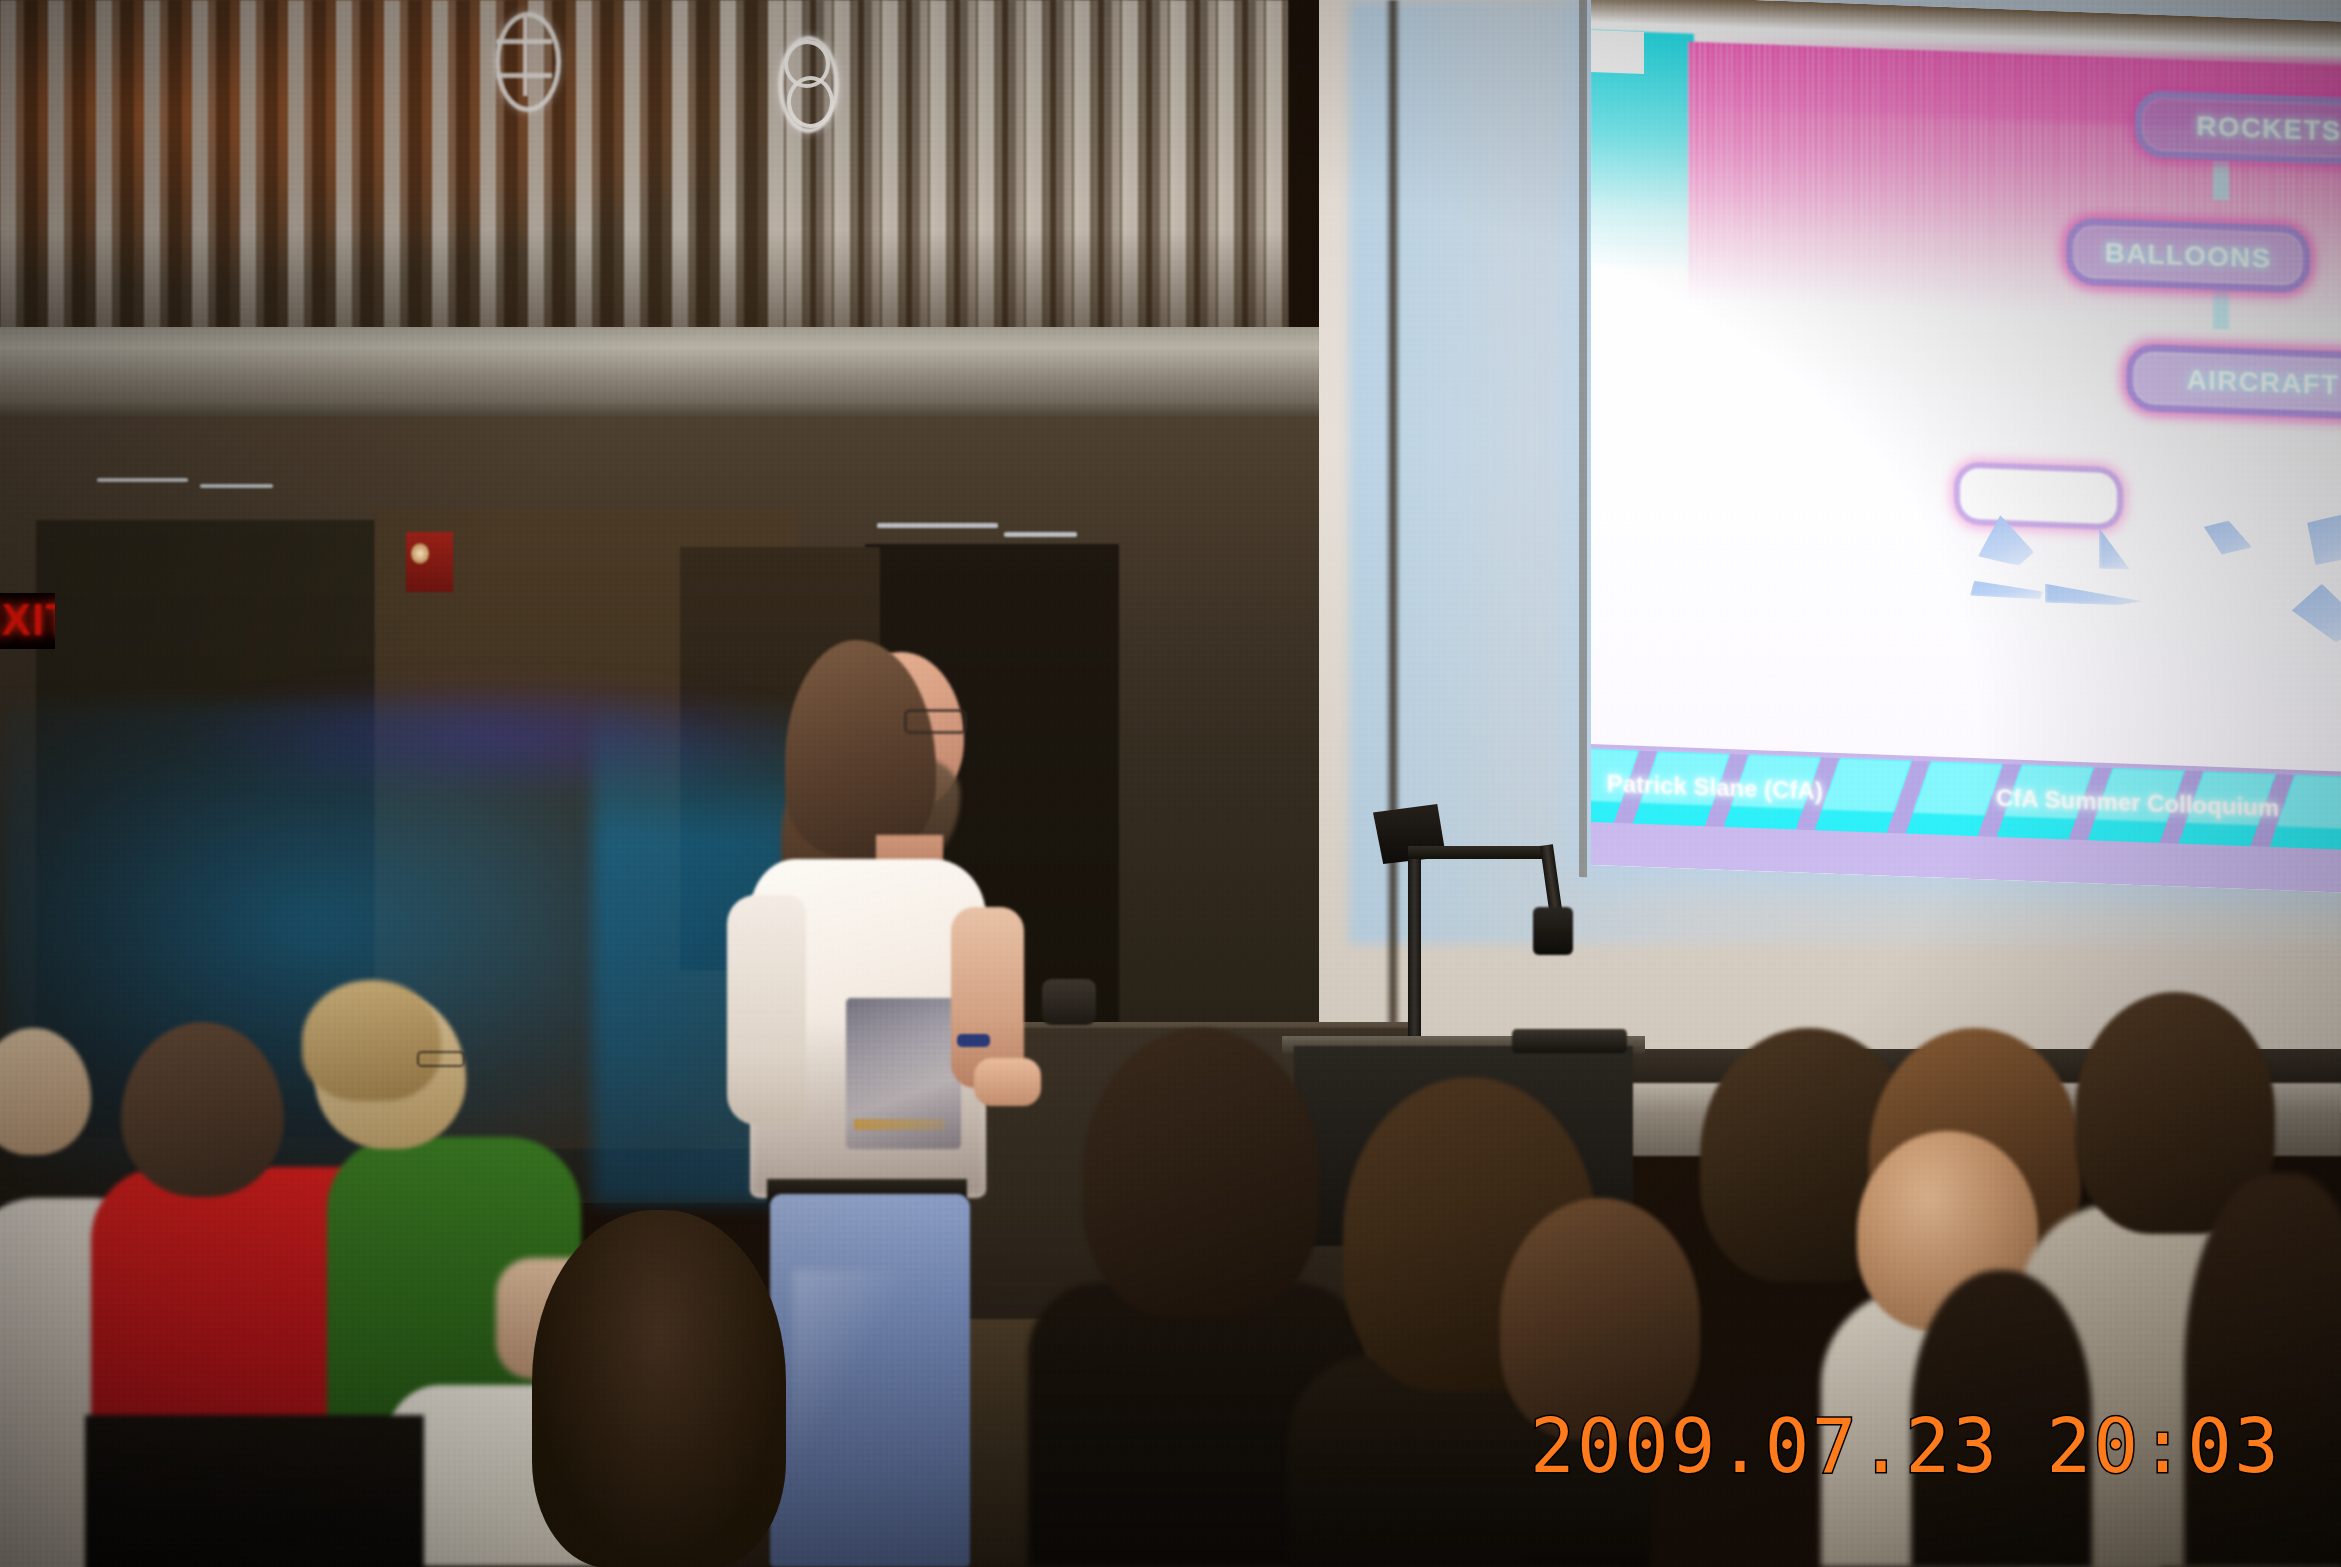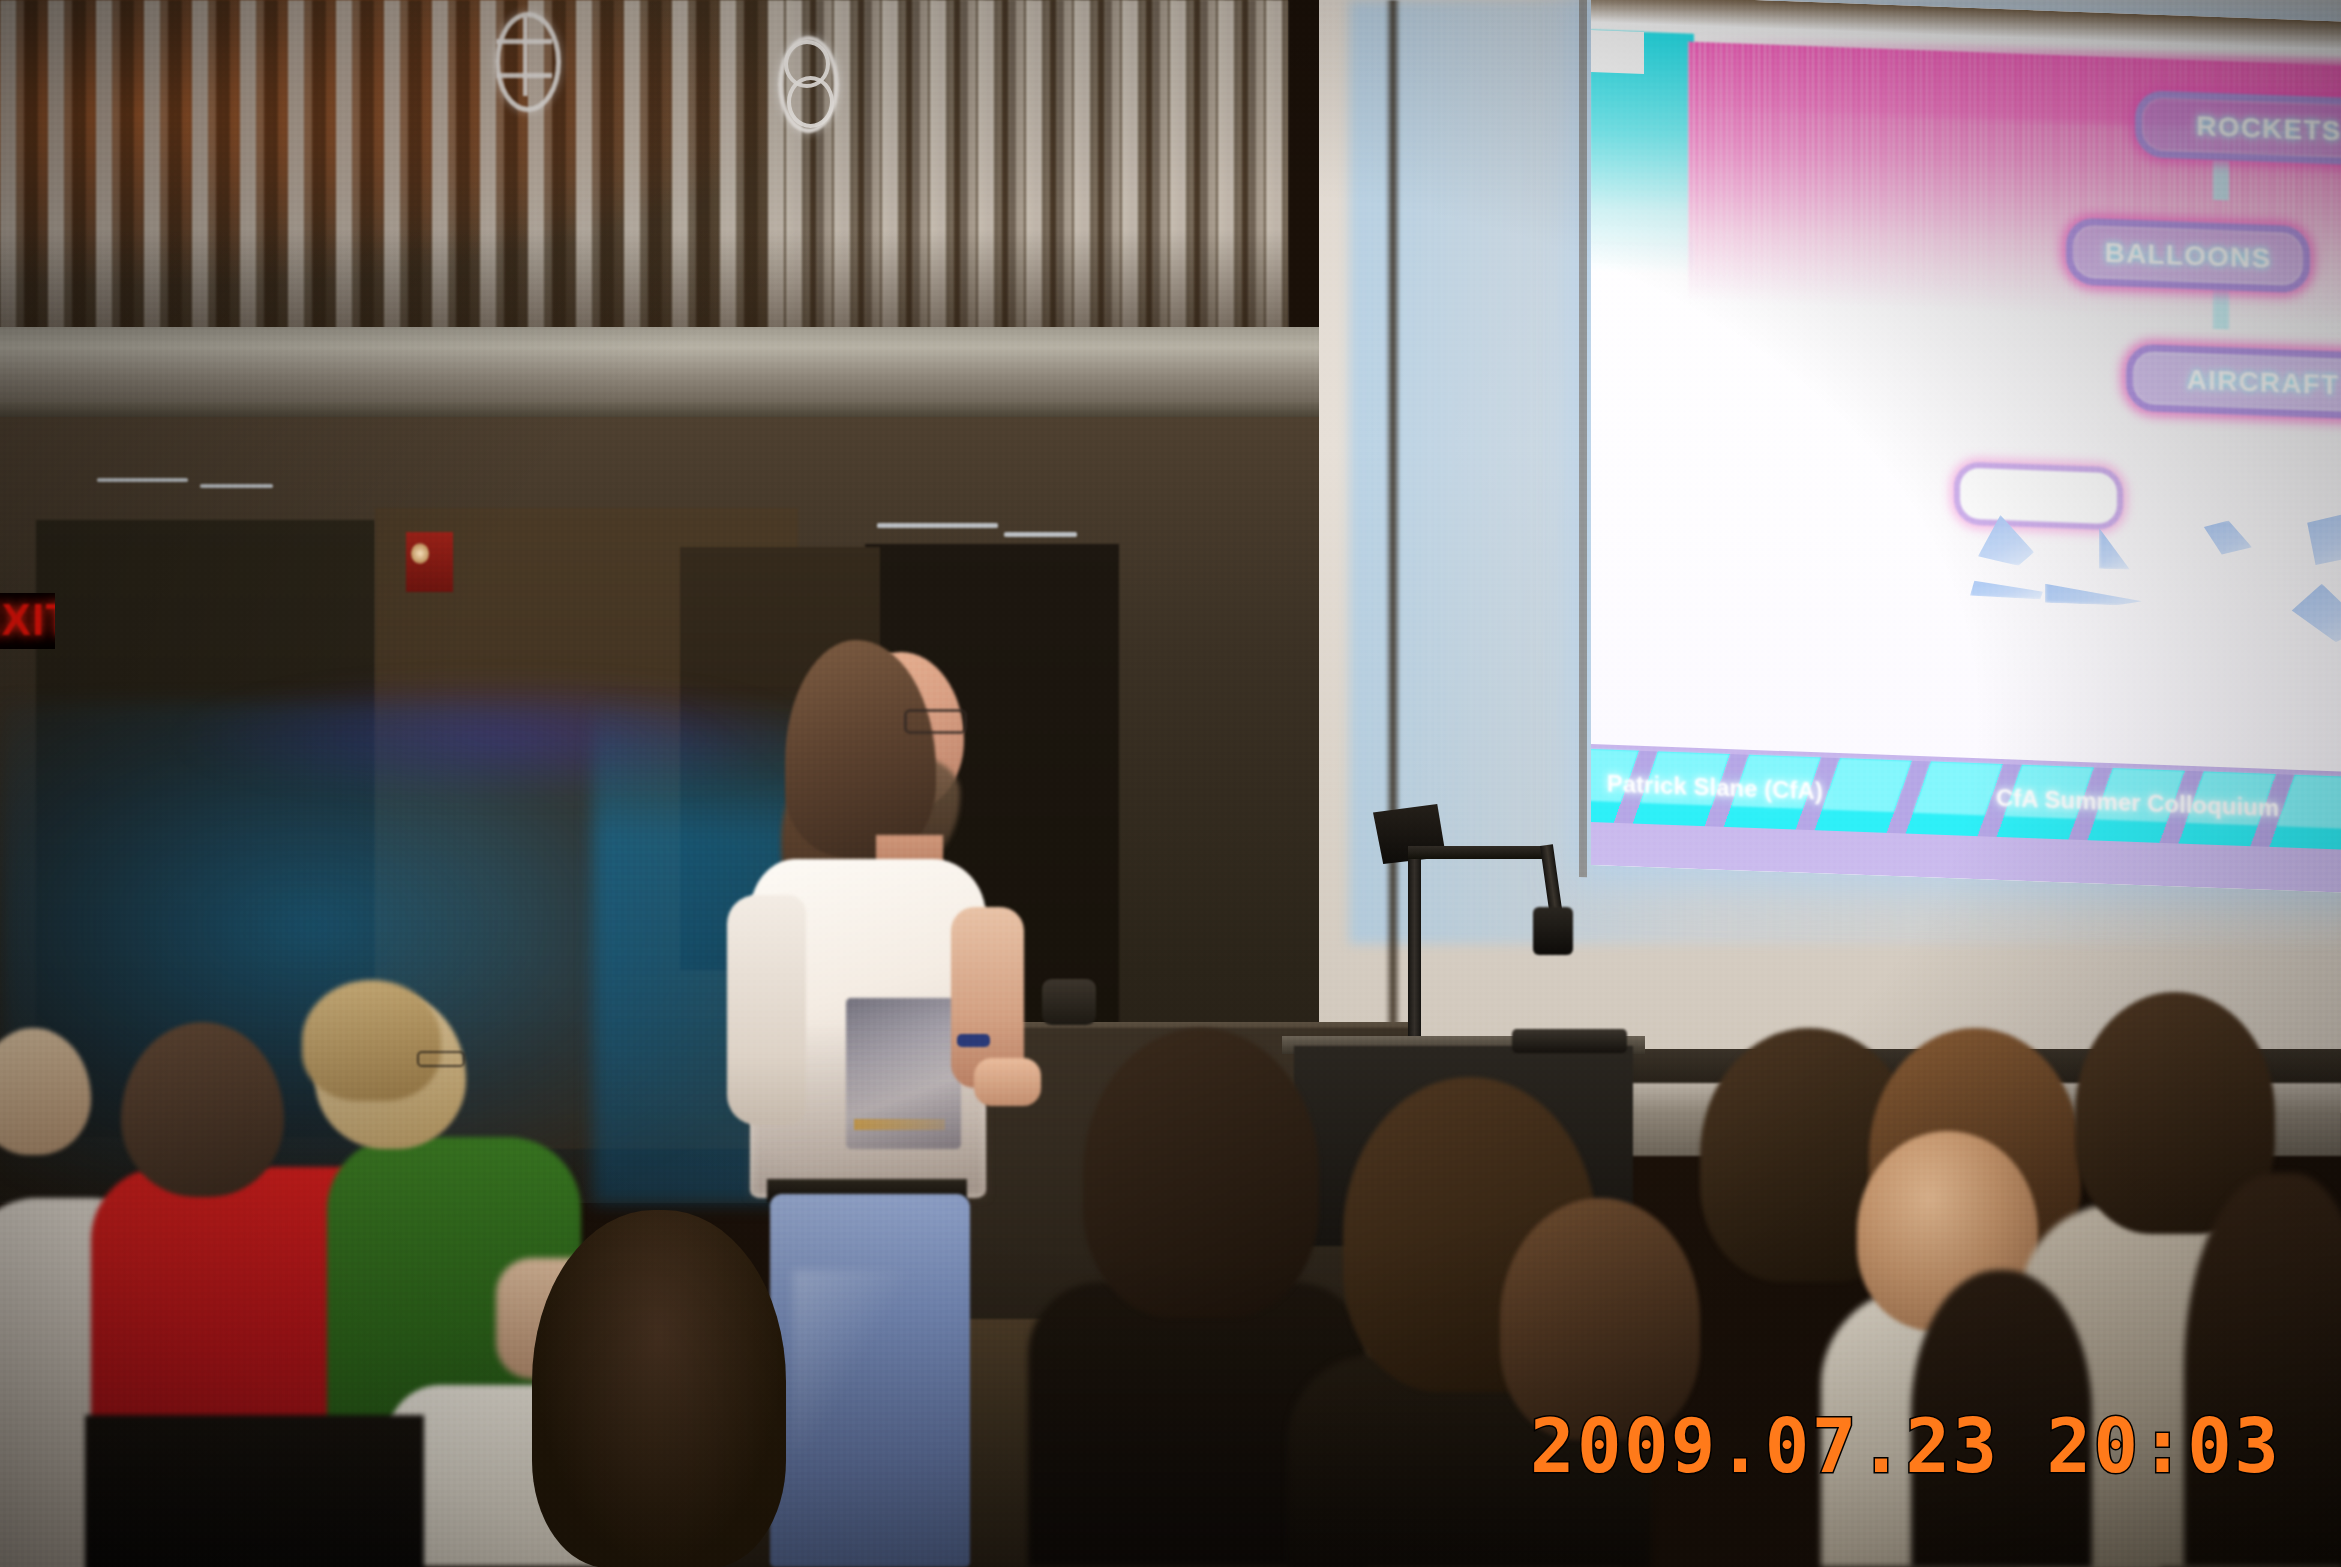--- a/index.html
+++ b/index.html
@@ -364,21 +364,21 @@
     background:radial-gradient(ellipse at 52% 46%,rgba(0,0,0,0) 44%,rgba(0,0,0,.30) 78%,rgba(0,0,0,.58) 100%);}
   #grain{left:0;top:0;width:100%;height:100%;pointer-events:none;opacity:.16;
     background-image:
       repeating-linear-gradient(0deg,rgba(255,255,255,.06) 0 0.6px,rgba(0,0,0,.06) 0.6px 1.2px),
       repeating-linear-gradient(90deg,rgba(255,255,255,.05) 0 0.6px,rgba(0,0,0,.05) 0.6px 1.2px);
     mix-blend-mode:overlay;}
 
   
   #timestamp{left:1530px;top:1403px;
     font-family:"DejaVu Sans Mono",monospace;
-    font-size:74px;font-weight:bold;letter-spacing:2.4px;
+    font-size:74px;font-weight:normal;letter-spacing:2.4px;
     color:#ff7a1a;
     -webkit-text-stroke:3px #000;
     paint-order:stroke fill;
     white-space:nowrap;}
 </style>
 </head>
 <body>
 
 <div id="photo">
 

